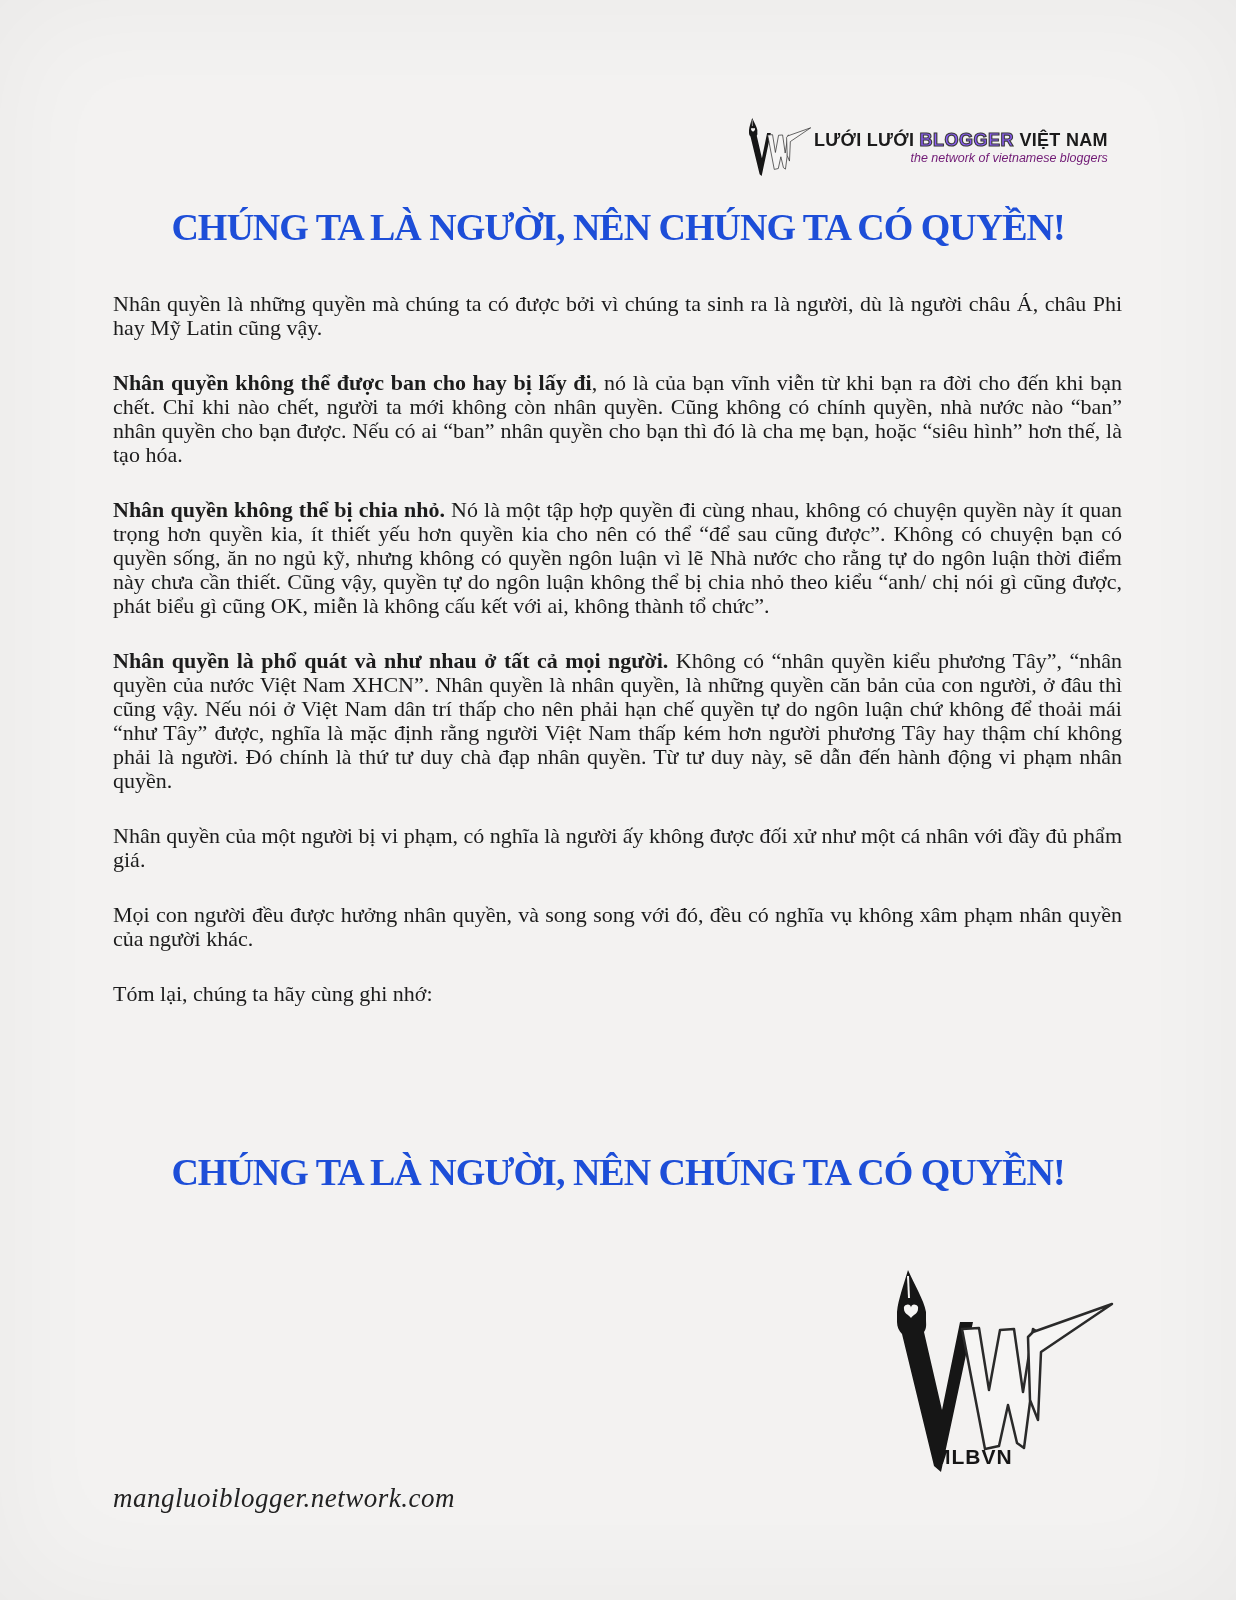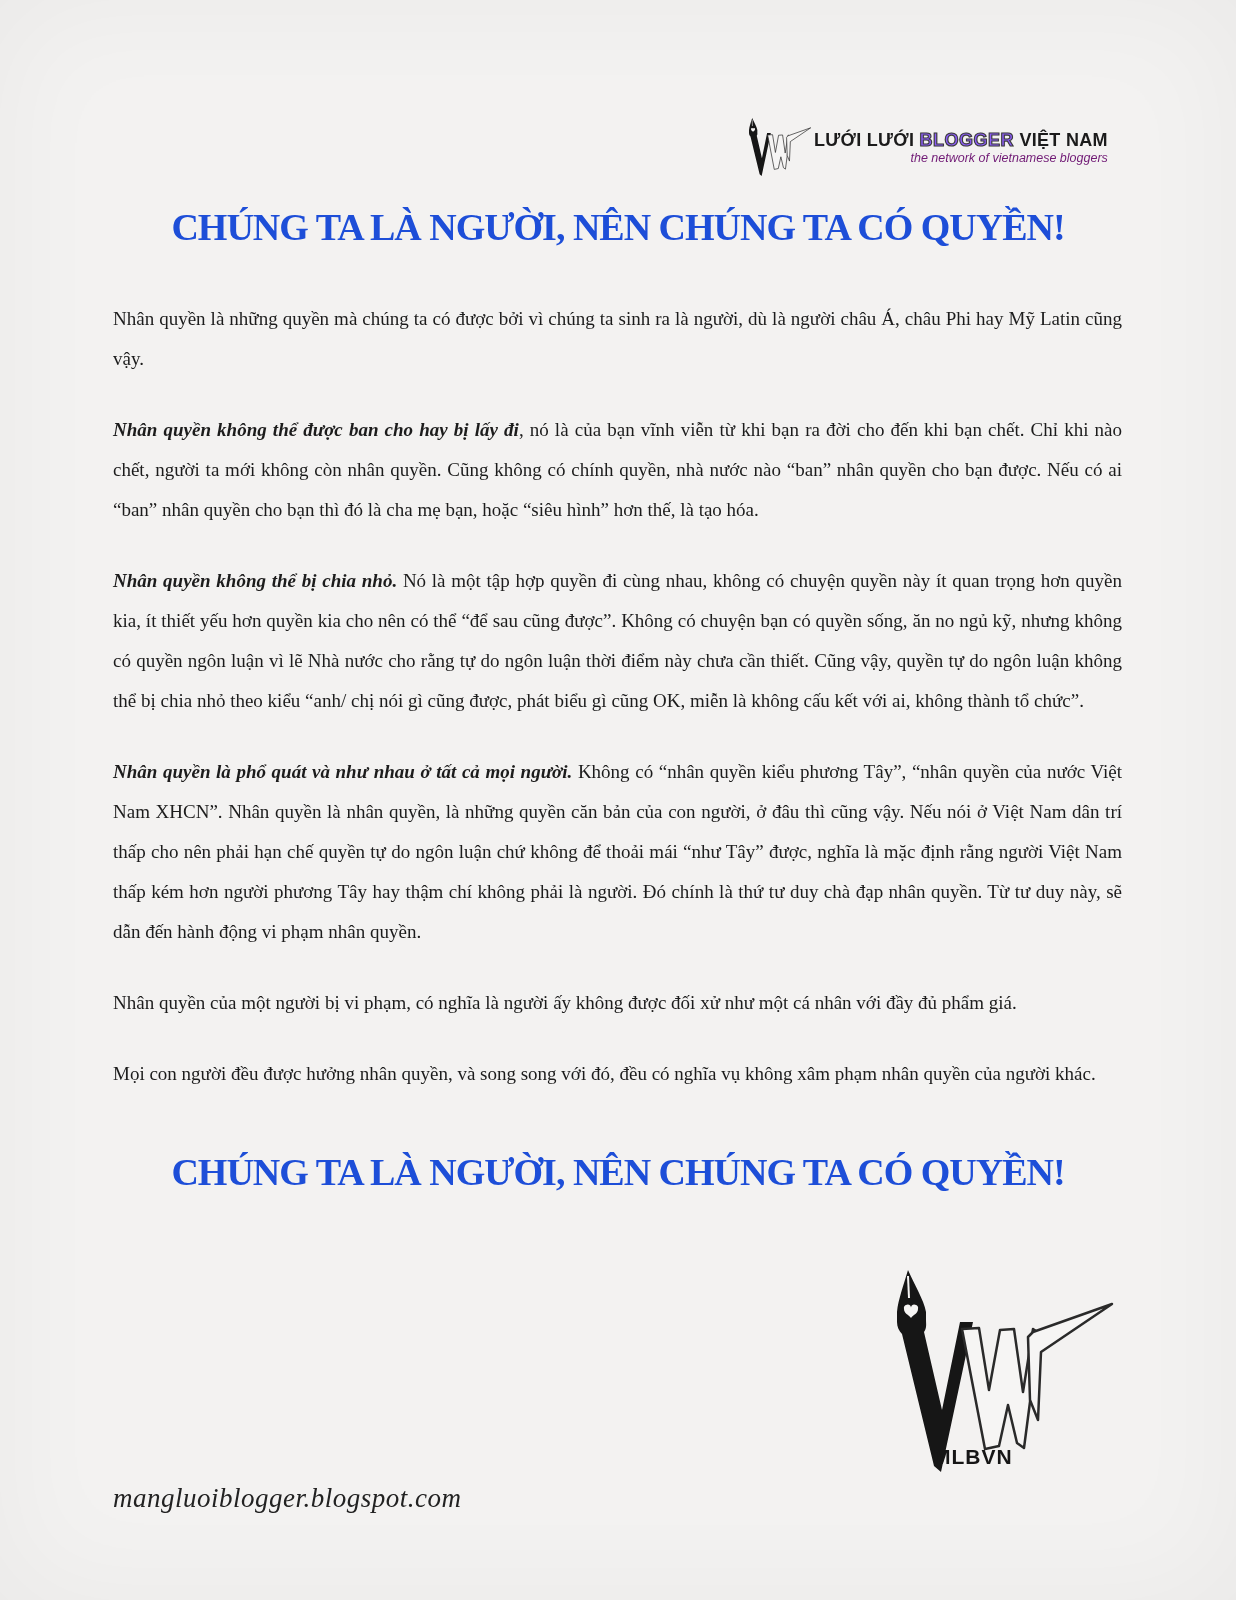--- a/index.html
+++ b/index.html
@@ -60,29 +60,29 @@
     letter-spacing: -1px;
     color: #1d4ed8;
     white-space: nowrap;
   }
   .headline-top { top: 205px; }
   .headline-bottom { top: 1150px; }
 
   
   .body-text {
     position: absolute;
-    top: 299px;
+    top: 292px;
     left: 113px;
     width: 1009px;
-    font-size: 19px;
-    line-height: 40px;
+    font-size: 22px;
+    line-height: 24px;
     text-align: justify;
   }
   .body-text p { margin: 0 0 31px 0; }
-  .body-text .lead { font-weight: bold; font-style: italic; }
+  .body-text .lead { font-weight: bold; }
 
   
   .footer-logo {
     position: absolute;
     left: 878px;
     top: 1242px;
     width: 240px;
     height: 230px;
   }
   .website {
@@ -138,25 +138,26 @@
     <p><span class="lead">Nhân quyền không thể được ban cho hay bị lấy đi</span><span>, nó là của bạn vĩnh viễn từ khi bạn ra đời cho đến khi bạn chết. Chỉ khi nào chết, người ta mới không còn nhân quyền. Cũng không có chính quyền, nhà nước nào “ban” nhân quyền cho bạn được. Nếu có ai “ban” nhân quyền cho bạn thì đó là cha mẹ bạn, hoặc “siêu hình” hơn thế, là tạo hóa.</span></p>
 
     <p><span class="lead">Nhân quyền không thể bị chia nhỏ.</span><span> Nó là một tập hợp quyền đi cùng nhau, không có chuyện quyền này ít quan trọng hơn quyền kia, ít thiết yếu hơn quyền kia cho nên có thể “để sau cũng được”. Không có chuyện bạn có quyền sống, ăn no ngủ kỹ, nhưng không có quyền ngôn luận vì lẽ Nhà nước cho rằng tự do ngôn luận thời điểm này chưa cần thiết. Cũng vậy, quyền tự do ngôn luận không thể bị chia nhỏ theo kiểu “anh/ chị nói gì cũng được, phát biểu gì cũng OK, miễn là không cấu kết với ai, không thành tổ chức”.</span></p>
 
     <p><span class="lead">Nhân quyền là phổ quát và như nhau ở tất cả mọi người.</span><span> Không có “nhân quyền kiểu phương Tây”, “nhân quyền của nước Việt Nam XHCN”. Nhân quyền là nhân quyền, là những quyền căn bản của con người, ở đâu thì cũng vậy. Nếu nói ở Việt Nam dân trí thấp cho nên phải hạn chế quyền tự do ngôn luận chứ không để thoải mái “như Tây” được, nghĩa là mặc định rằng người Việt Nam thấp kém hơn người phương Tây hay thậm chí không phải là người. Đó chính là thứ tư duy chà đạp nhân quyền. Từ tư duy này, sẽ dẫn đến hành động vi phạm nhân quyền.</span></p>
 
     <p><span class="lead"></span><span>Nhân quyền của một người bị vi phạm, có nghĩa là người ấy không được đối xử như một cá nhân với đầy đủ phẩm giá.</span></p>
 
     <p><span class="lead"></span><span>Mọi con người đều được hưởng nhân quyền, và song song với đó, đều có nghĩa vụ không xâm phạm nhân quyền của người khác.</span></p>
 
+    <p><span class="lead"></span><span>Tóm lại, chúng ta hãy cùng ghi nhớ:</span></p>
 
   </div>
 
   <div class="headline headline-bottom">CHÚNG TA LÀ NGƯỜI, NÊN CHÚNG TA CÓ QUYỀN!</div>
 
   <svg class="footer-logo" viewBox="0 0 240 230">
     <use href="#mlbvn-mark"></use>
     <text x="55" y="222" font-family="Liberation Sans, sans-serif" font-weight="bold" font-size="21" letter-spacing="1" fill="#161616">MLBVN</text>
   </svg>
 
-  <div class="website">mangluoiblogger.blogspot.com</div>
+  <div class="website">mangluoiblogger.network.com</div>
 
 </div>
 
 </body></html>

